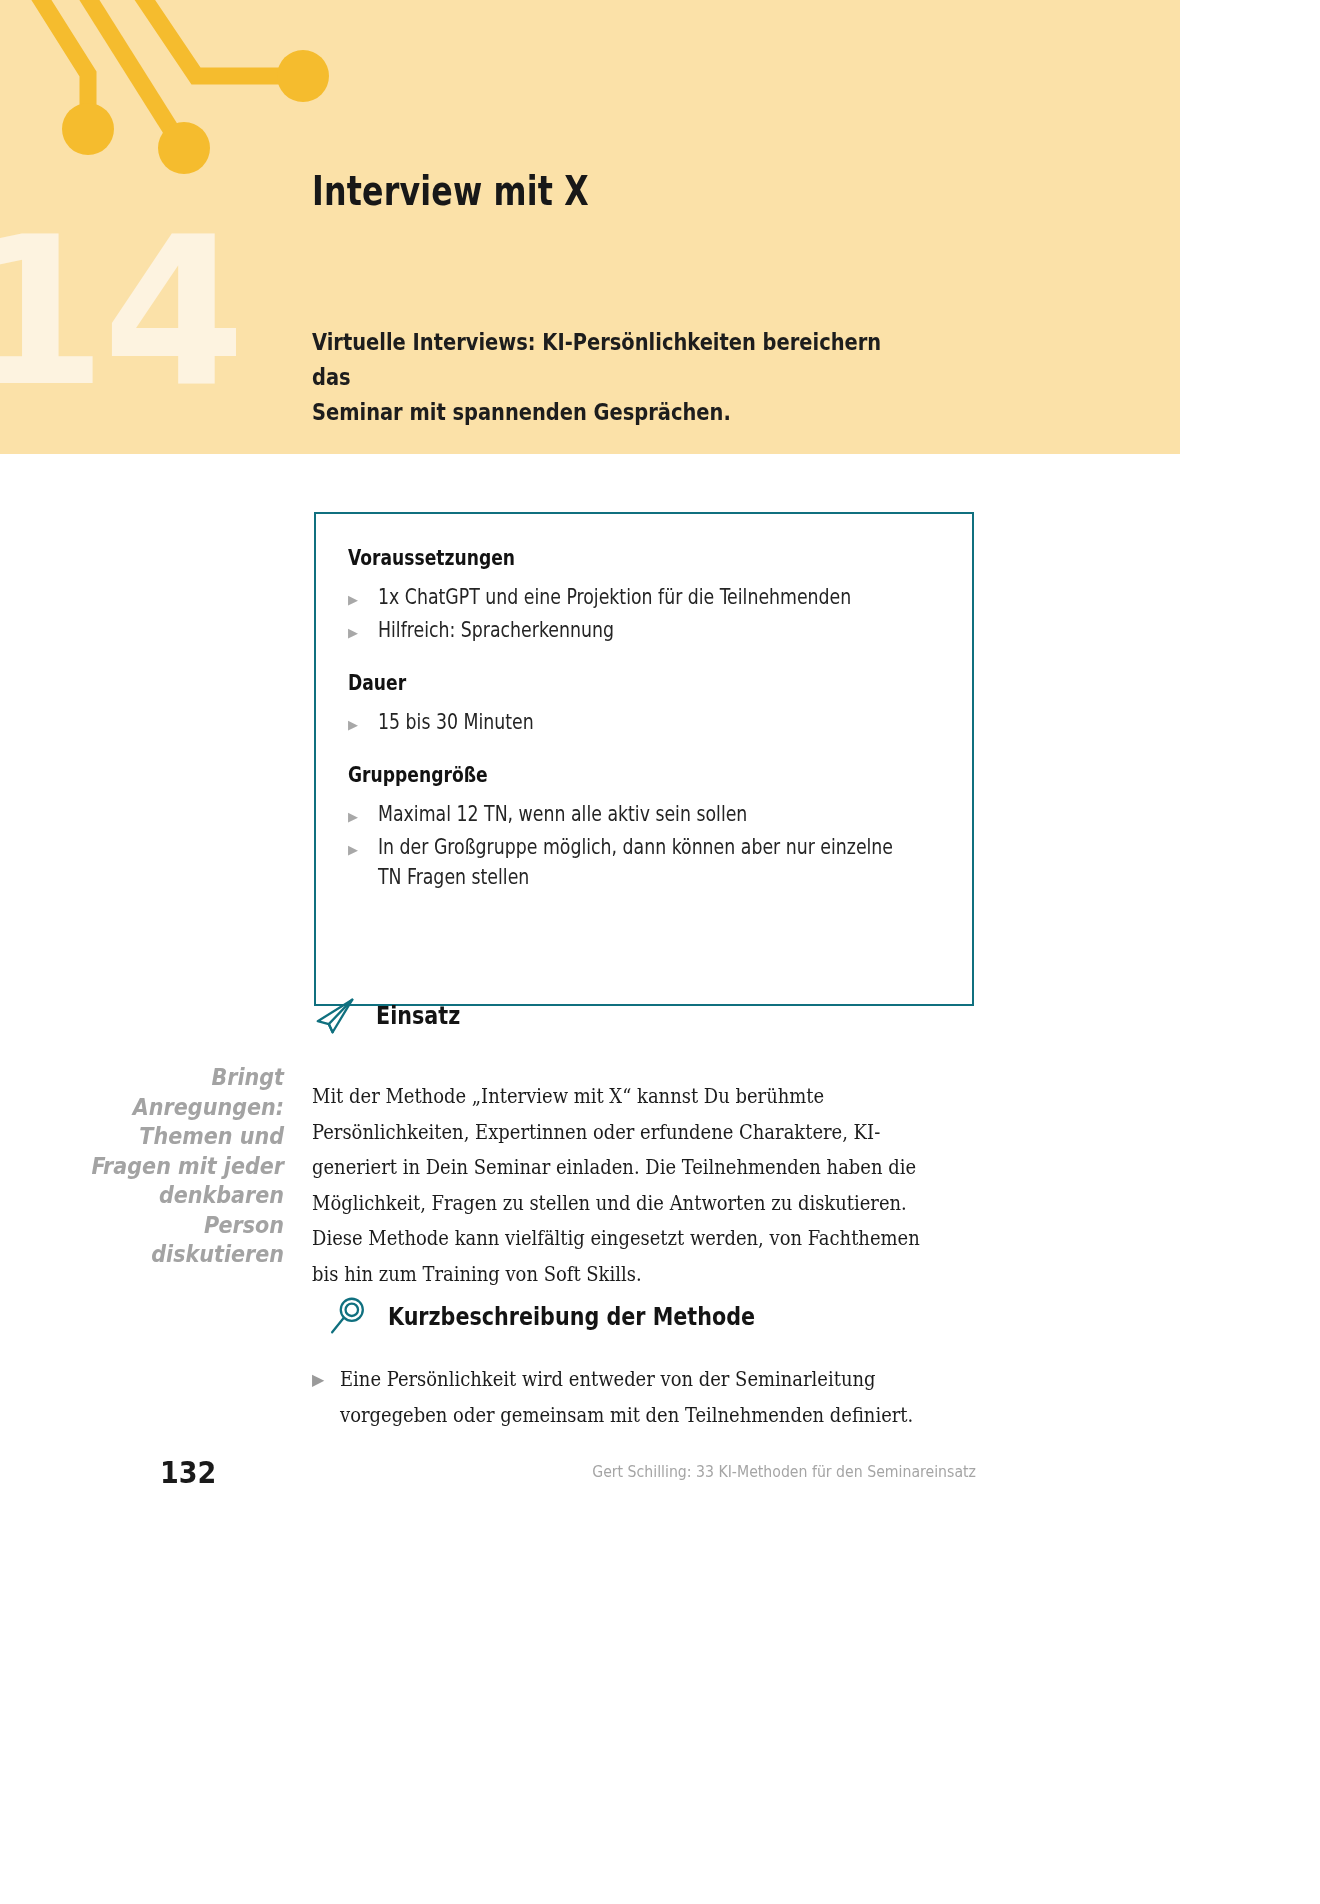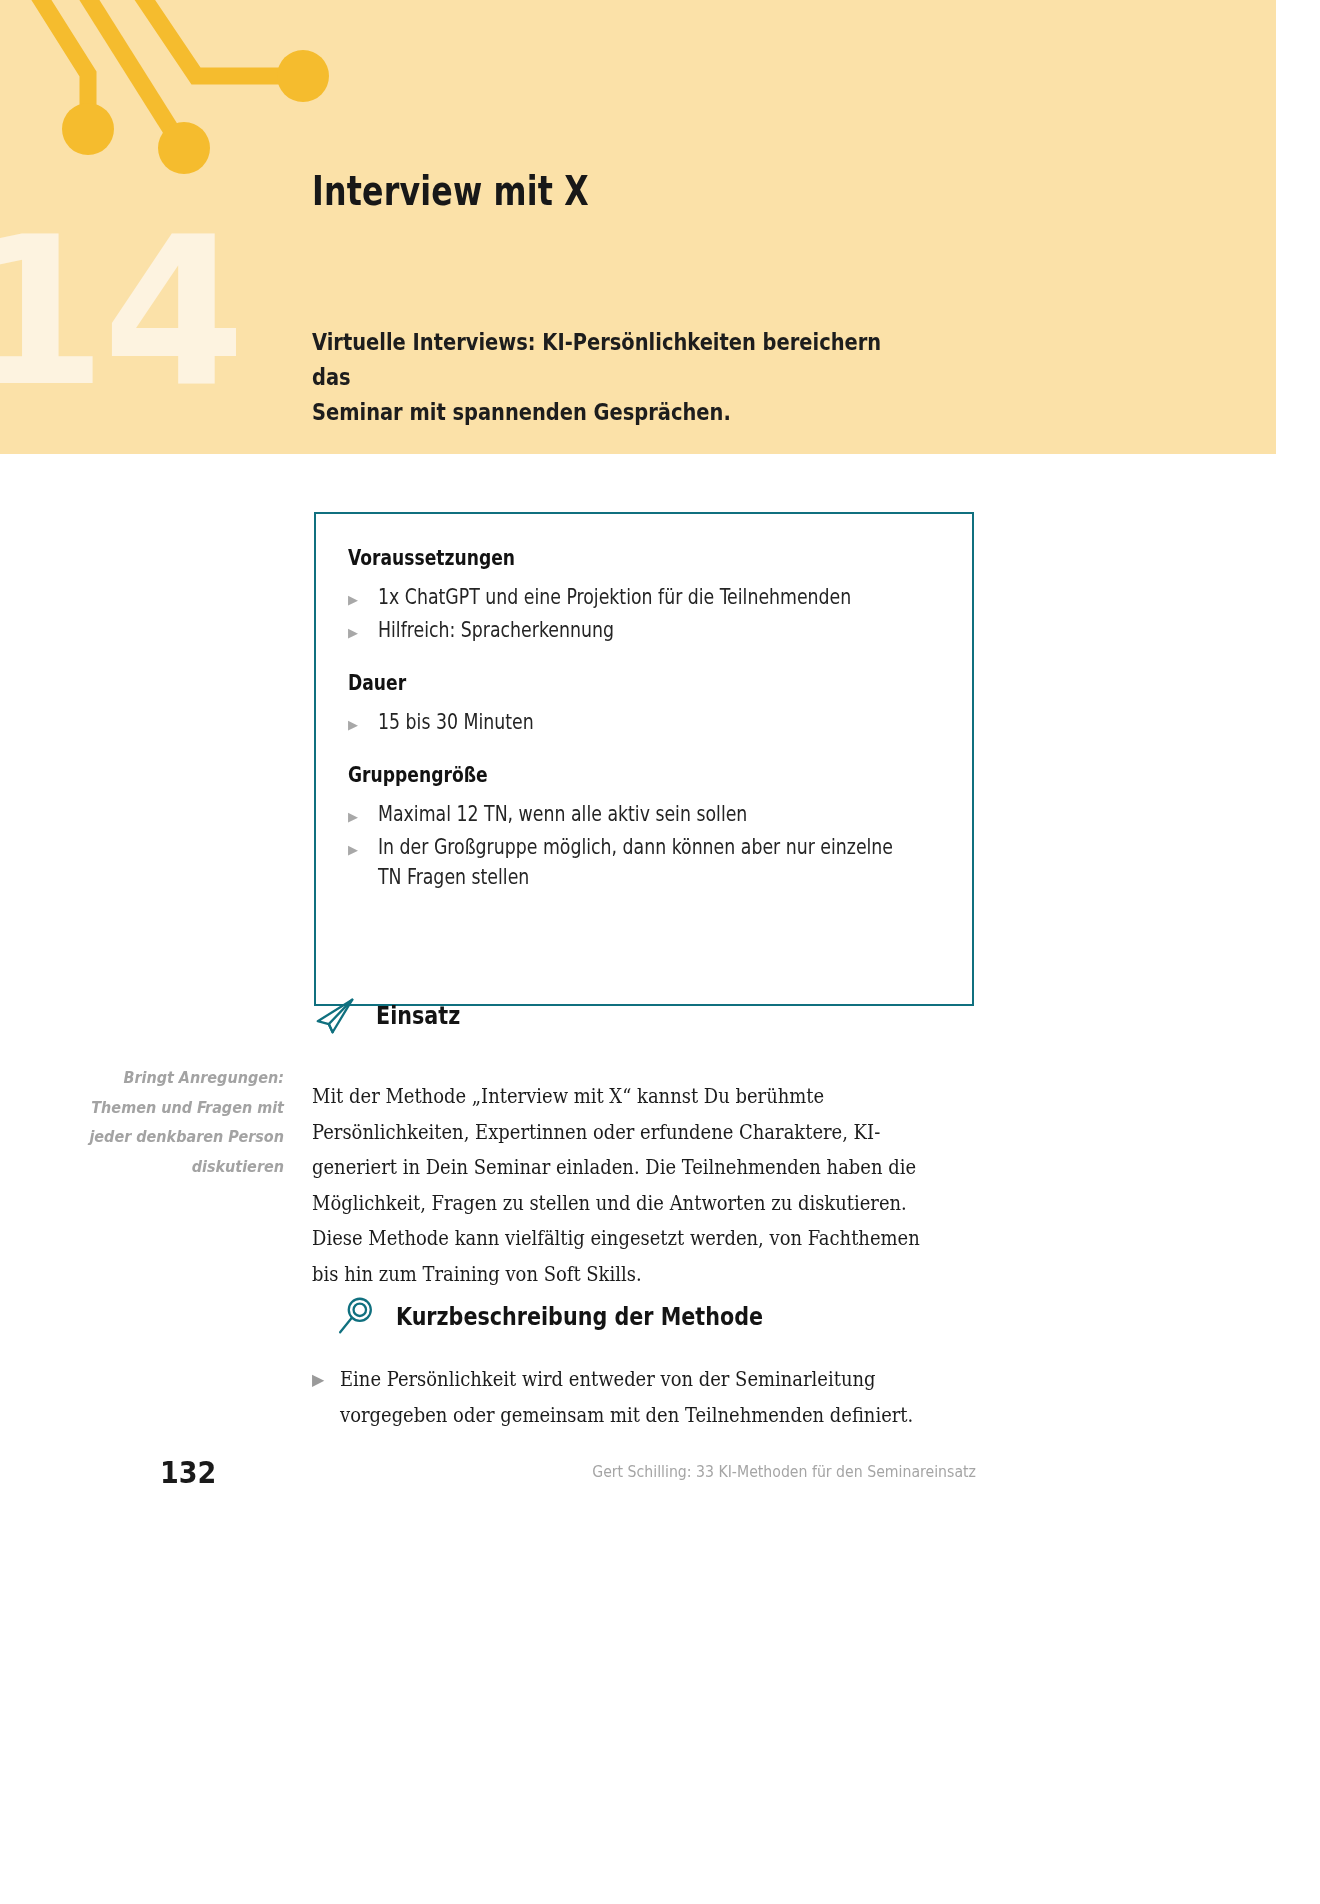--- a/index.html
+++ b/index.html
@@ -14,21 +14,21 @@
     font-family: "Liberation Sans", sans-serif;
     overflow: hidden;
     position: relative;
   }
 
   
   .header-banner {
     position: absolute;
     left: 0;
     top: 0;
-    width: 1276px;
+    width: 1180px;
     height: 454px;
     background: #fbe1a8;
     overflow: hidden;
   }
   .circuit-svg {
     position: absolute;
     left: 0;
     top: -4px;
     width: 420px;
     height: 210px;
@@ -139,33 +139,33 @@
   .section-head .sec-title {
     font-family: "DejaVu Sans Condensed", "Liberation Sans Narrow", "Liberation Sans", sans-serif;
     font-weight: 700;
     font-size: 25px;
     color: #141414;
     transform: scaleX(0.92);
     transform-origin: left center;
     white-space: nowrap;
   }
   #einsatz-head { left: 312px; top: 992px; }
-  #kurz-head    { left: 332px; top: 1293px; }
+  #kurz-head    { left: 324px; top: 1293px; }
 
   
   .margin-note {
     position: absolute;
     left: 78px;
     top: 1063px;
     width: 206px;
     text-align: right;
     font-family: "DejaVu Sans Condensed", "Liberation Sans Narrow", "Liberation Sans", sans-serif;
     font-style: italic;
     font-weight: 700;
-    font-size: 16px;
+    font-size: 23px;
     line-height: 29.5px;
     color: #a3a3a3;
   }
 
   
   .body-para {
     position: absolute;
     left: 312px;
     top: 1058px;
     width: 668px;

